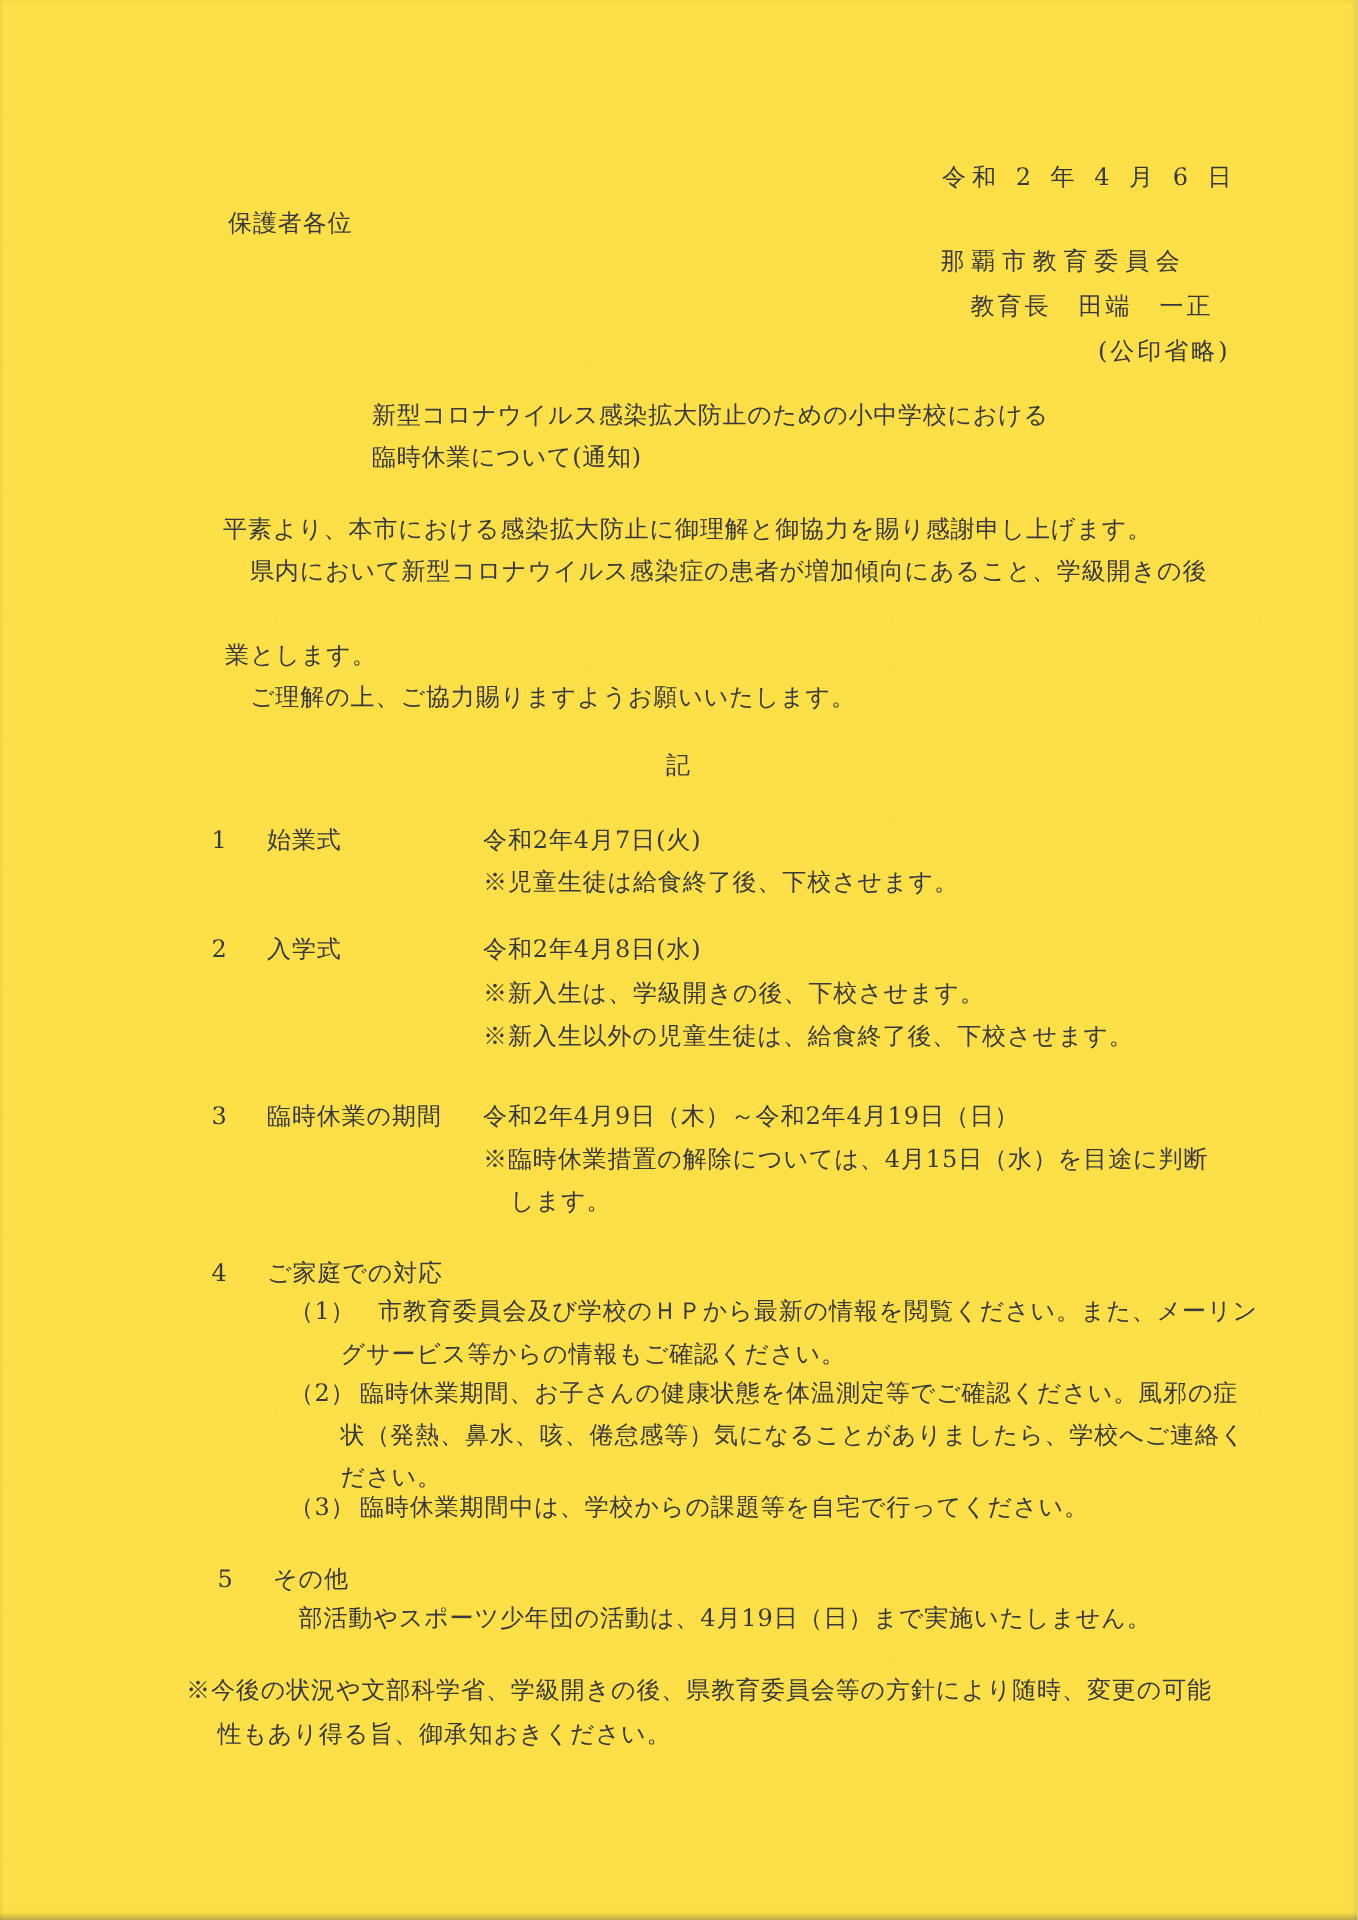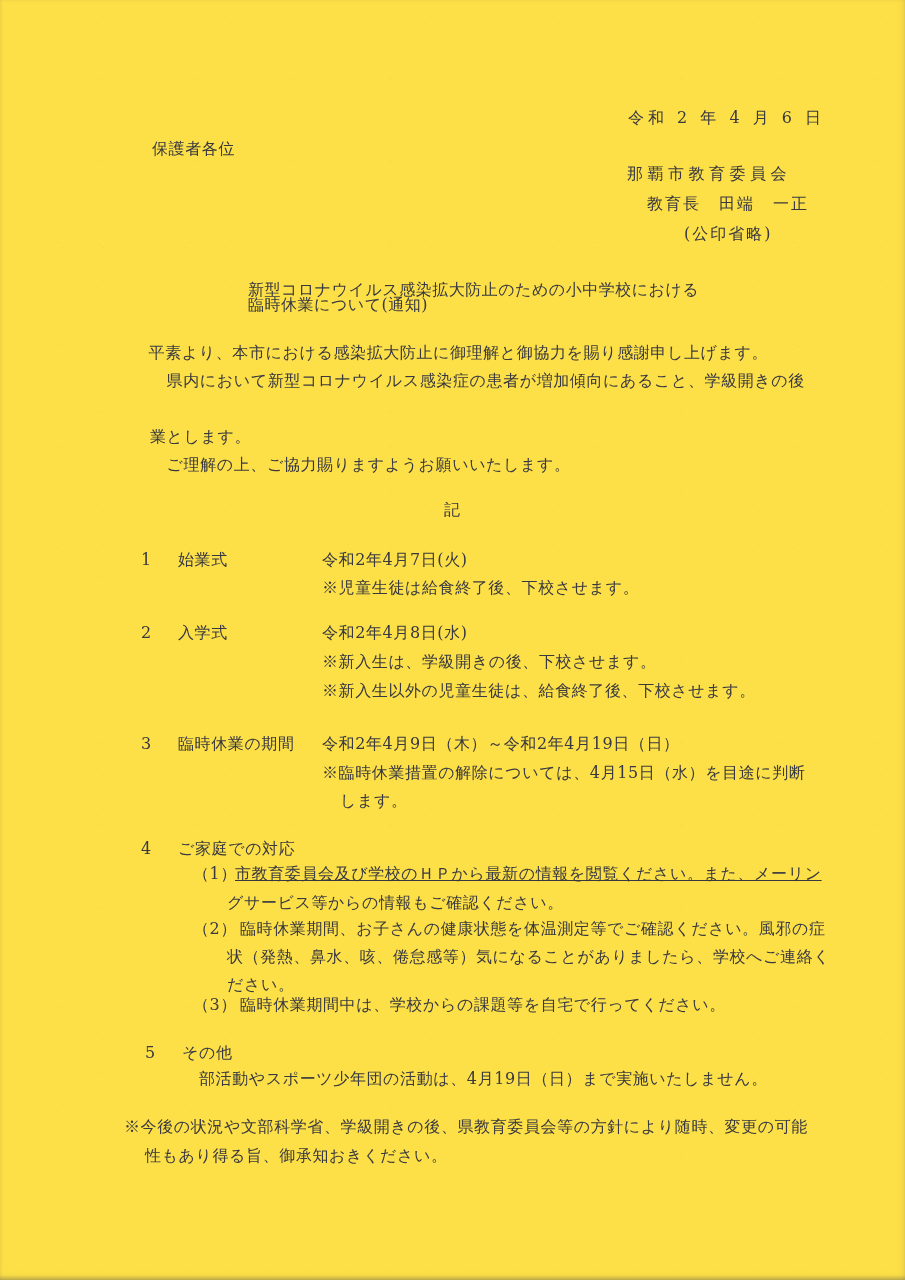--- a/index.html
+++ b/index.html
@@ -31,36 +31,36 @@
   .t{
     position:absolute;
     white-space:nowrap;
     font-size:16px;
     letter-spacing:0.6px;
     line-height:1.2;
   }
   .date{letter-spacing:4px;}
   .org{letter-spacing:4.5px;}
   .person{letter-spacing:2px;margin-left:20px;}
-  .seal{letter-spacing:2px;}
+  .seal{letter-spacing:2px;margin-left:48px;}
   .title{letter-spacing:0.5px;}
   .ki{left:0;width:905px;text-align:center;letter-spacing:1px;}
 </style>
 </head>
 <body>
 
 <div class="page">
 
   <div class="t date" style="left:628px; top:108px;">令和 2 年 4 月 6 日</div>
   <div class="t" style="left:152px; top:139px;">保護者各位</div>
   <div class="t org" style="left:627px; top:164px;">那覇市教育委員会</div>
   <div class="t person" style="left:627px; top:194px;">教育長　田端　一正</div>
   <div class="t seal" style="left:684px; top:224px;">(公印省略)</div>
 
-  <div class="t title" style="left:248px; top:280px;">新型コロナウイルス感染拡大防止のための小中学校における</div>
+  <div class="t title" style="left:248px; top:267px;">新型コロナウイルス感染拡大防止のための小中学校における</div>
   <div class="t title" style="left:248px; top:295px;">臨時休業について(通知)</div>
 
   <div class="t" style="left:132px; top:343px;">　平素より、本市における感染拡大防止に御理解と御協力を賜り感謝申し上げます。</div>
   <div class="t" style="left:150px; top:371px;">　県内において新型コロナウイルス感染症の患者が増加傾向にあること、学級開きの後</div>
   <div class="t" style="left:150px; top:427px;">業とします。</div>
   <div class="t" style="left:150px; top:455px;">　ご理解の上、ご協力賜りますようお願いいたします。</div>
 
   <div class="t ki" style="top:500px;">記</div>
 
   <div class="t" style="left:141px; top:550px;">1</div>
@@ -77,21 +77,21 @@
   <div class="t" style="left:141px; top:734px;">3</div>
   <div class="t" style="left:178px; top:734px;">臨時休業の期間</div>
   <div class="t" style="left:322px; top:734px;">令和2年4月9日（木）～令和2年4月19日（日）</div>
   <div class="t" style="left:322px; top:763px;">※臨時休業措置の解除については、4月15日（水）を目途に判断</div>
   <div class="t" style="left:340px; top:791px;">します。</div>
 
   <div class="t" style="left:141px; top:839px;">4</div>
   <div class="t" style="left:178px; top:839px;">ご家庭での対応</div>
 
   <div class="t" style="left:193px; top:864px;">（1）</div>
-  <div class="t" style="left:235px; top:864px;text-decoration:underline;">市教育委員会及び学校のＨＰから最新の情報を閲覧ください。また、メーリン</div>
+  <div class="t" style="left:252px; top:864px;">市教育委員会及び学校のＨＰから最新の情報を閲覧ください。また、メーリン</div>
   <div class="t" style="left:227px; top:893px;">グサービス等からの情報もご確認ください。</div>
 
   <div class="t" style="left:193px; top:919px;">（2）</div>
   <div class="t" style="left:240px; top:919px;">臨時休業期間、お子さんの健康状態を体温測定等でご確認ください。風邪の症</div>
   <div class="t" style="left:227px; top:947px;">状（発熱、鼻水、咳、倦怠感等）気になることがありましたら、学校へご連絡く</div>
   <div class="t" style="left:227px; top:975px;">ださい。</div>
 
   <div class="t" style="left:193px; top:995px;">（3）</div>
   <div class="t" style="left:240px; top:995px;">臨時休業期間中は、学校からの課題等を自宅で行ってください。</div>
 

